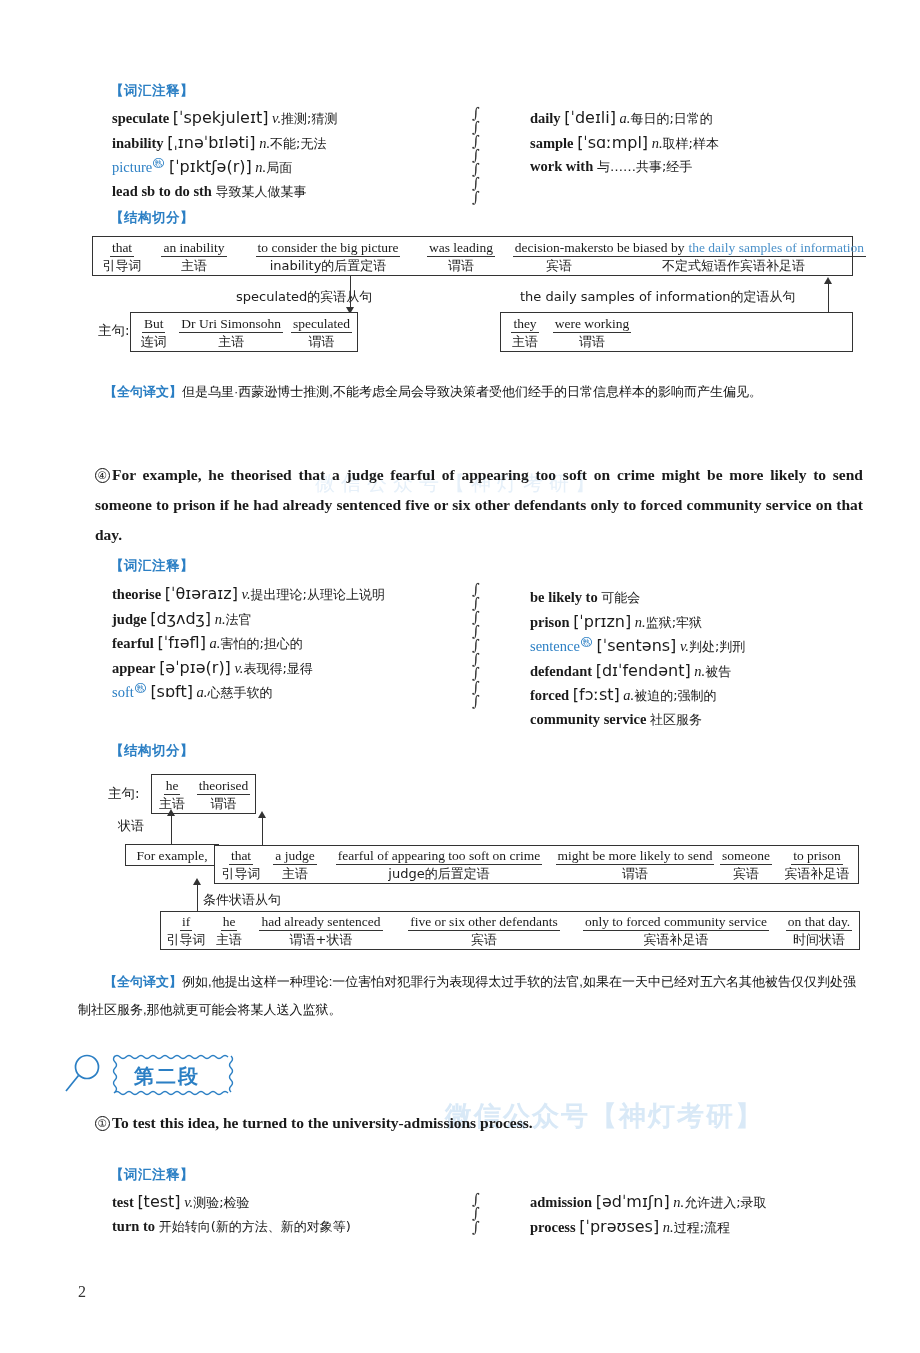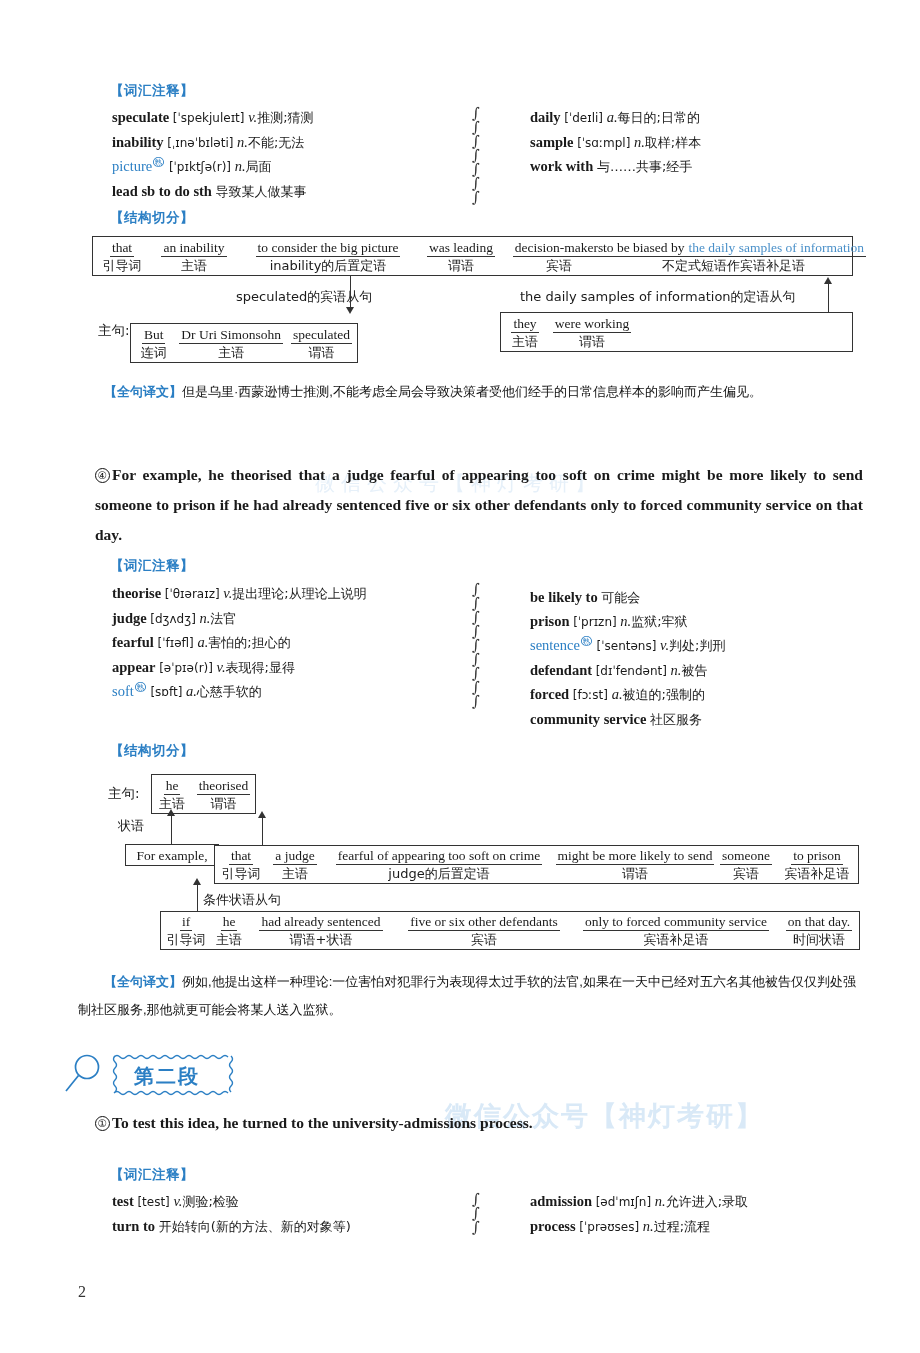--- a/index.html
+++ b/index.html
@@ -24,21 +24,21 @@
   .blue-head{
     color:#2b7fc4; font-family:"DejaVu Sans", sans-serif;
     font-size:13.5px; font-weight:bold; letter-spacing:.5px;
   }
 
   
   .vocab{position:absolute;}
   .vrow{font-size:14.5px;line-height:23.5px;white-space:nowrap;}
   .vw{font-weight:bold;}
   .vw.blue{color:#2b7fc4;font-weight:normal;}
-  .vph{font-family:"DejaVu Sans", sans-serif;font-size:12px;}
+  .vph{font-family:"DejaVu Sans", sans-serif;font-size:16px;}
   .vpos{font-style:italic;}
   .vcn{font-family:"DejaVu Sans", sans-serif;font-size:13px;}
   .sup{font-size:9px;vertical-align:super;
        border:1px solid #2b7fc4;border-radius:50%;padding:0 1px;
        display:inline-block;line-height:10px;height:10px;color:#2b7fc4;
        font-family:"DejaVu Sans",sans-serif;transform:scale(.85);}
 
   
   .squig{position:absolute;font-family:"DejaVu Serif",serif;
          font-size:15px;line-height:14px;color:#333;}
@@ -156,21 +156,21 @@
     </div>
   </div>
 
   <div class="note" style="left:236px;top:288px;">
     <span>speculated的宾语从句</span>
   </div>
   <div class="vline" style="left:350px;top:276px;height:34px;"></div>
   <div class="arrow-dn" style="left:346px;top:307px;"></div>
 
   <div class="label-left" style="left:98px;top:322px;">主句:</div>
-  <div class="sbox" style="left:130px;top:312px;width:228px;height:40px;margin-top:11px;">
+  <div class="sbox" style="left:130px;top:312px;width:228px;height:40px;">
     <div class="cells" style="height:100%;">
       <div class="cell" style="width:46px;">
           <span class="en">But</span>
           <span class="cn">连词</span>
         </div>
       <div class="cell" style="width:110px;">
           <span class="en">Dr Uri Simonsohn</span>
           <span class="cn">主语</span>
         </div>
       <div class="cell" style="width:72px;">

